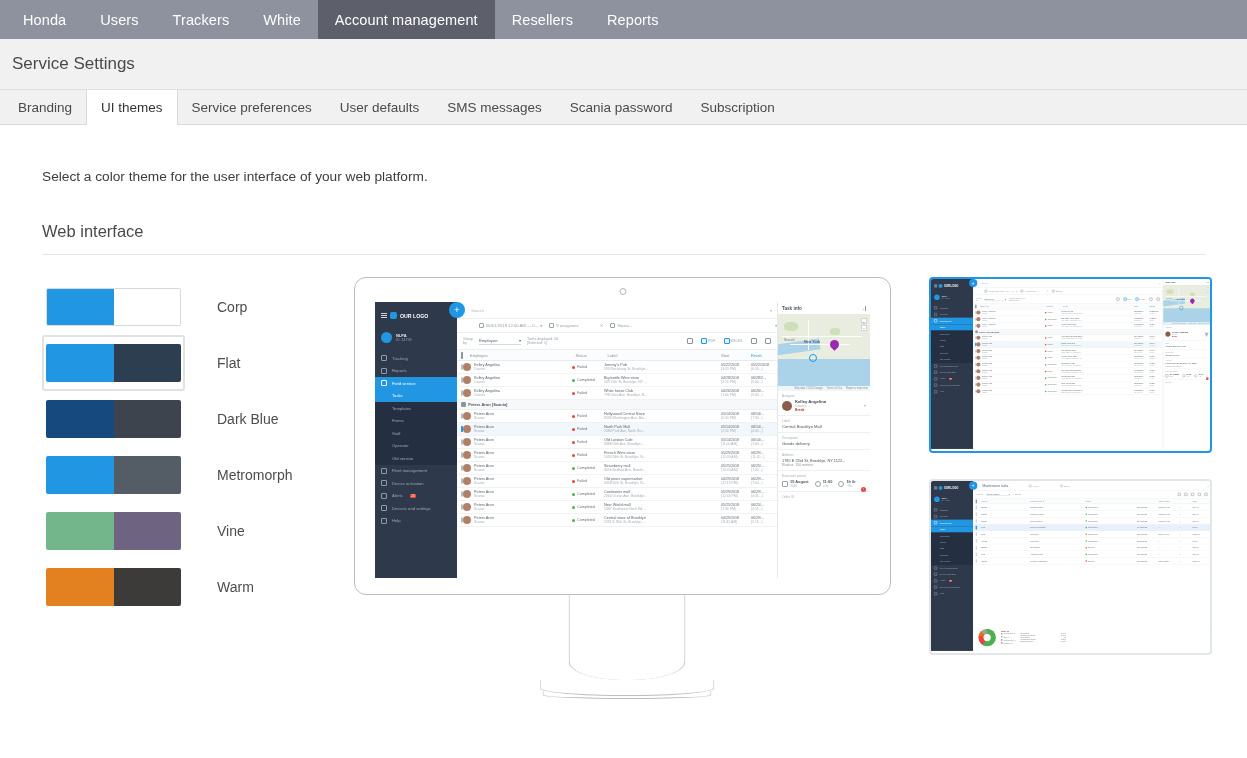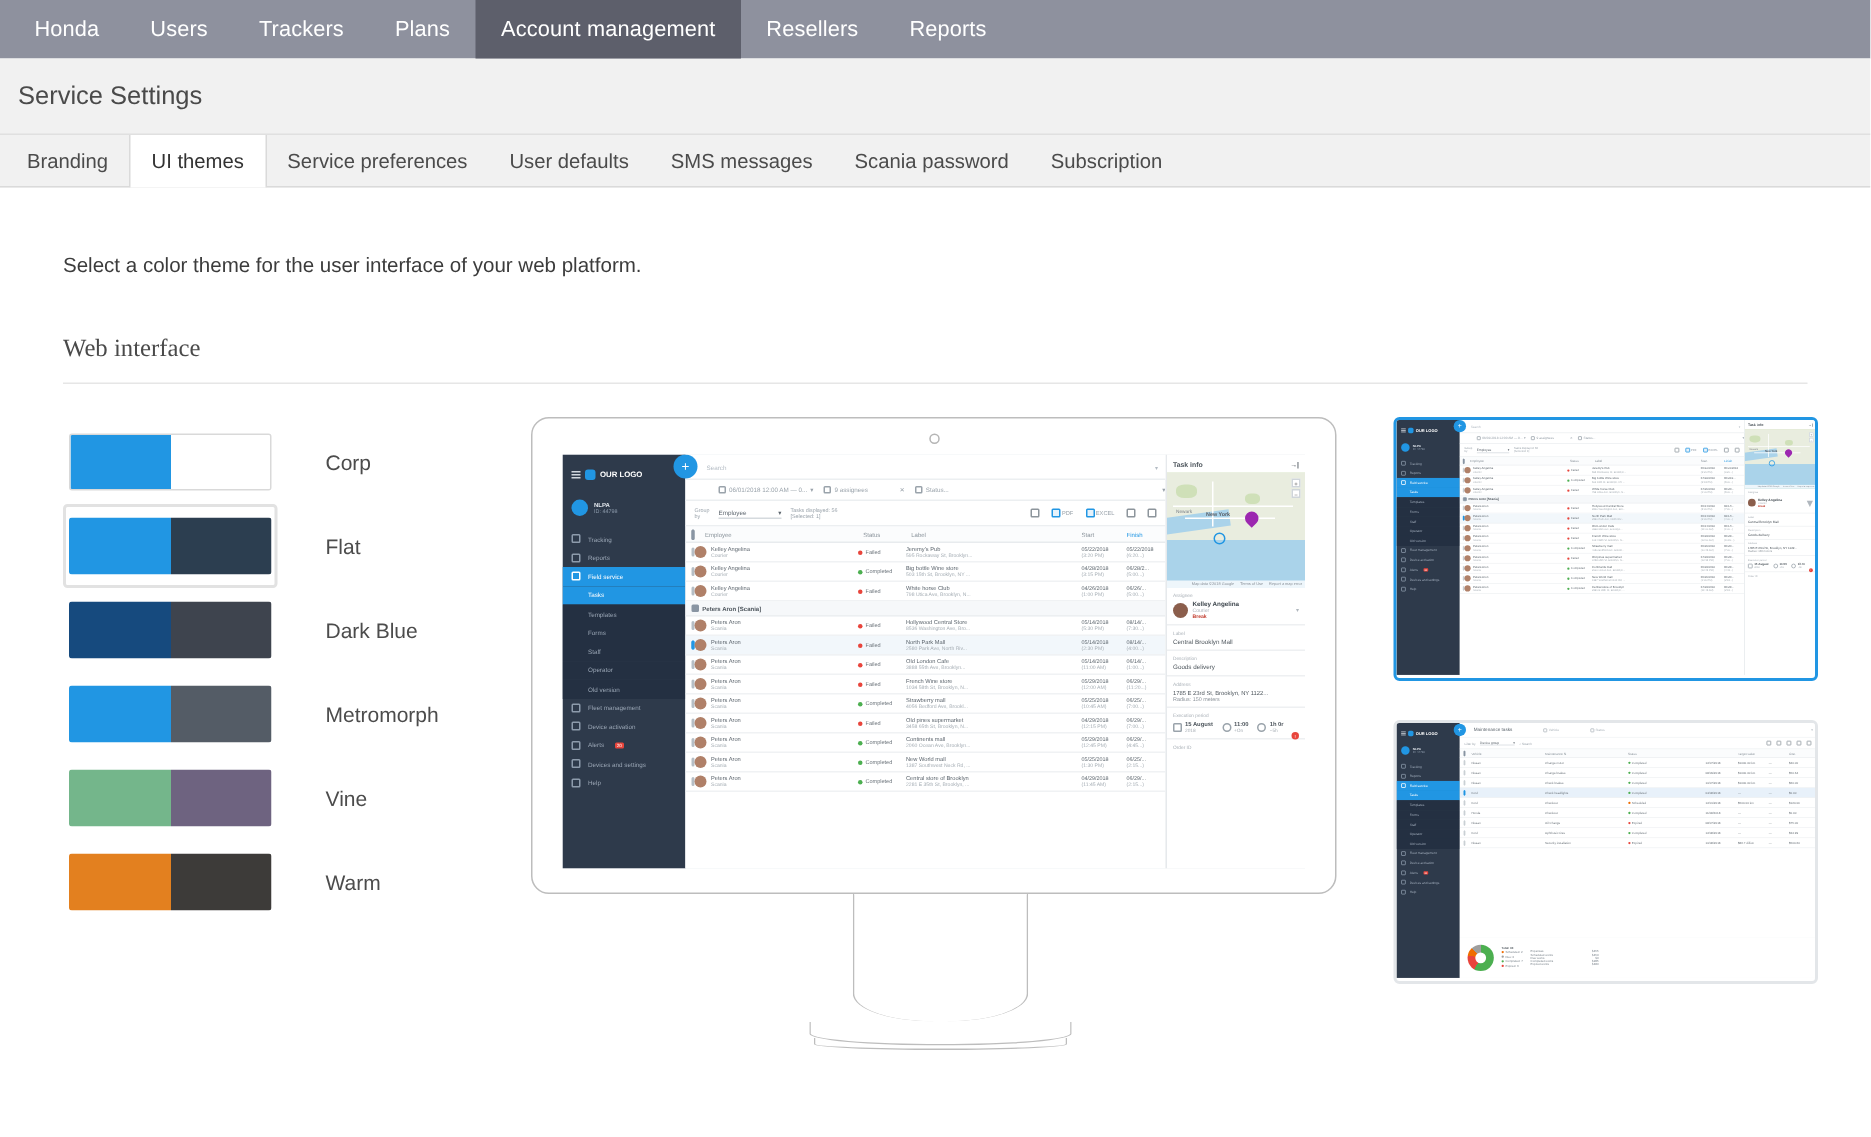--- a/index.html
+++ b/index.html
@@ -73,21 +73,20 @@
   .intro {
     margin-top:44px;
     font-size:13.7px;
     color:#3c3c3c;
   }
   .section-title {
     margin-top:38px;
     font-size:16.5px;
     font-weight:400;
     color:#4a4a4a;
-    font-family:Liberation Serif, serif;
   }
   .rule {
     margin-top:13px;
     border-bottom:1px solid #e6e6e6;
     width:1163px;
   }
 
   
   .main-row {
     display:flex;
@@ -330,21 +329,21 @@
   .lg i{display:inline-block;width:3px;height:3px;border-radius:50%;margin-right:2px;font-style:normal;}
   .kv{display:flex;justify-content:space-between;width:88px;font-size:3.8px;color:#7c858d;}
 </style>
 </head>
 <body>
 
 <div class="topnav" id="topnav">
     <div class="topnav-item">Honda</div>
     <div class="topnav-item">Users</div>
     <div class="topnav-item">Trackers</div>
-    <div class="topnav-item">Plans</div>
+    <div class="topnav-item">White</div>
     <div class="topnav-item active">Account management</div>
     <div class="topnav-item">Resellers</div>
     <div class="topnav-item">Reports</div>
   </div>
 
 <div class="title-band">
   <h1>Service Settings</h1>
 </div>
 
 <div class="subtabs" id="subtabs">

